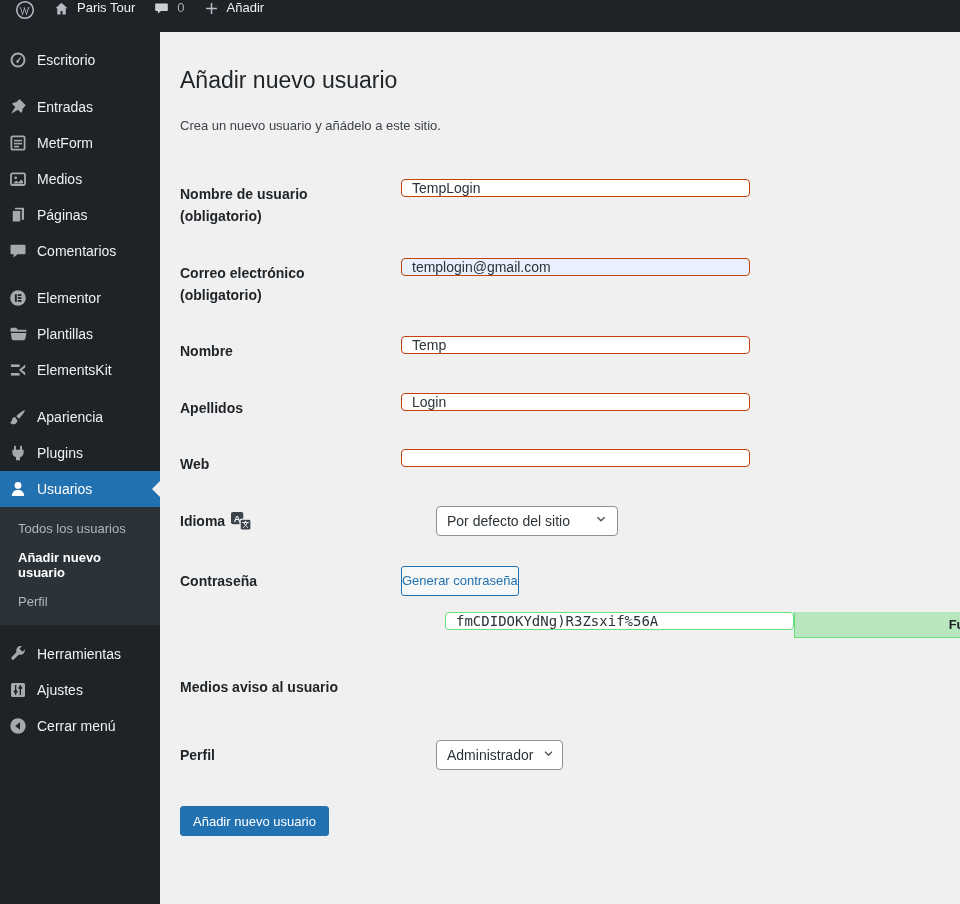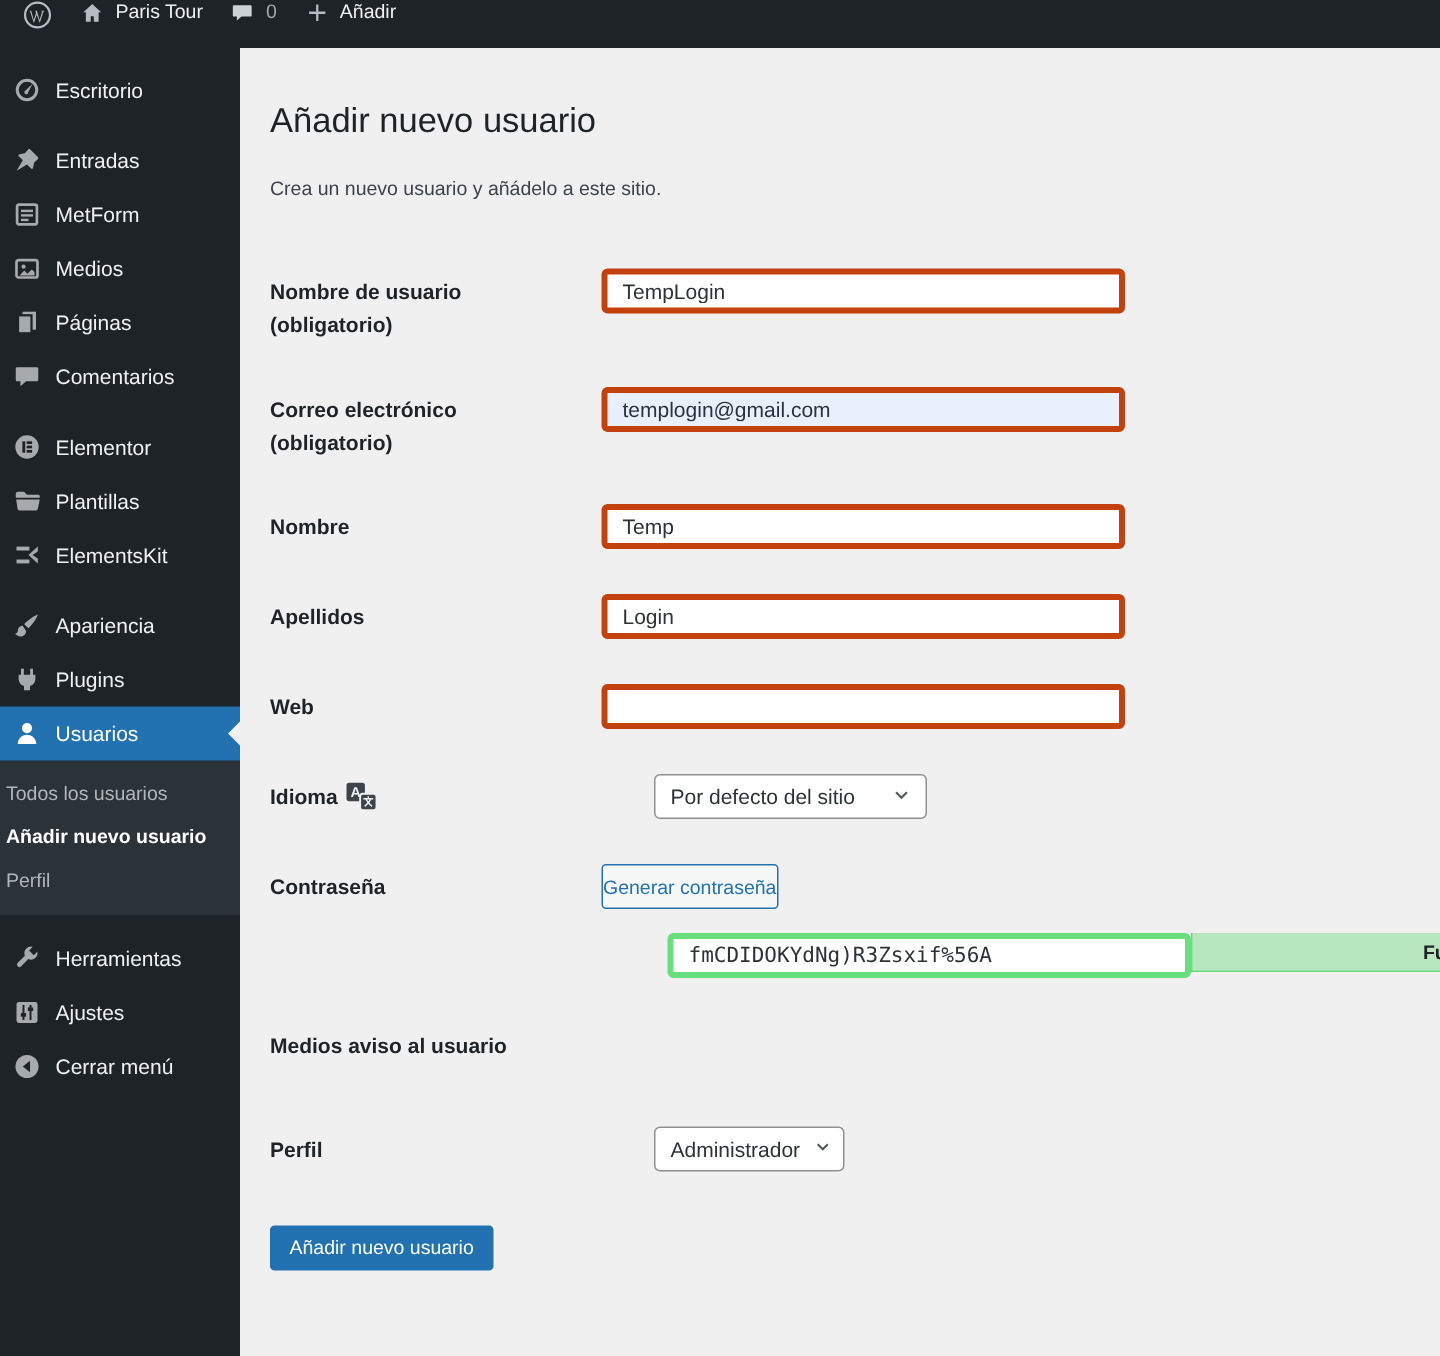--- a/index.html
+++ b/index.html
@@ -22,37 +22,37 @@
   .menu-item { display:flex; align-items:center; gap:9px; padding:8px 8px; color:#f0f0f1;
                cursor:pointer; position:relative; line-height:18px; }
   .mi-icon { width:20px; height:20px; flex:none; display:flex; color:#a7aaad; }
   .mi-icon svg { width:20px; height:20px; display:block; }
   .menu-item.active { background:#2271b1; color:#fff; }
   .menu-item.active .mi-icon { color:#fff; }
   .menu-item.active::after { content:""; position:absolute; right:0; top:50%;
       transform:translateY(-50%); border:8px solid transparent; border-right-color:#f0f0f1; }
   .menu-gap { height:11px; }
   .submenu { background:#2c3338; padding:7px 0 9px; }
-  .submenu-item { padding:7px 4px; font-size:13px; color:#b2b6bb; cursor:pointer; line-height:15px; }
+  .submenu-item { padding:7px 18px; font-size:13px; color:#b2b6bb; cursor:pointer; line-height:15px; }
   .submenu-item.current { color:#fff; font-weight:700; }
 
   
   .content { flex:1; padding:20px 20px 0; background:#f0f0f1; }
   .page-title { font-size:23px; font-weight:400; color:#1d2327; margin:14px 0 22px; line-height:1.3; }
   .subtitle { font-size:13px; color:#3c434a; margin:0 0 46px; }
 
   .form-row { display:flex; margin-bottom:30px; }
   .form-row.notification { margin-bottom:42px; }
   .form-row.role { margin-bottom:36px; }
   .form-label { width:221px; flex:none; font-size:14px; font-weight:600; color:#1d2327;
                 line-height:1.6; padding-top:4px; }
   .form-label .req { display:block; }
   .lang-ico { display:inline-flex; vertical-align:-5px; margin-left:5px; }
 
-  .text-input { width:349px; height:30px; border:4px solid #c2410c; border-radius:4px;
+  .text-input { width:349px; height:18px; border:1px solid #c2410c; border-radius:4px;
                 padding:0 10px; font-size:14px; color:#2c3338; background:#fff;
                 font-family:"Liberation Sans", sans-serif; }
   .text-input.autofill { background:#e8f0fe; }
   .pw-input { font-family:"DejaVu Sans Mono", monospace; border-color:#68de7c; }
 
   .select { height:30px; border:1px solid #8c8f94; border-radius:4px; background:#fff;
             display:flex; align-items:center; justify-content:space-between;
             padding:0 8px 0 10px; font-size:14px; color:#2c3338; cursor:pointer; gap:8px;margin-left:35px; }
   .select.language { width:182px; }
   .select.role { width:127px; }

